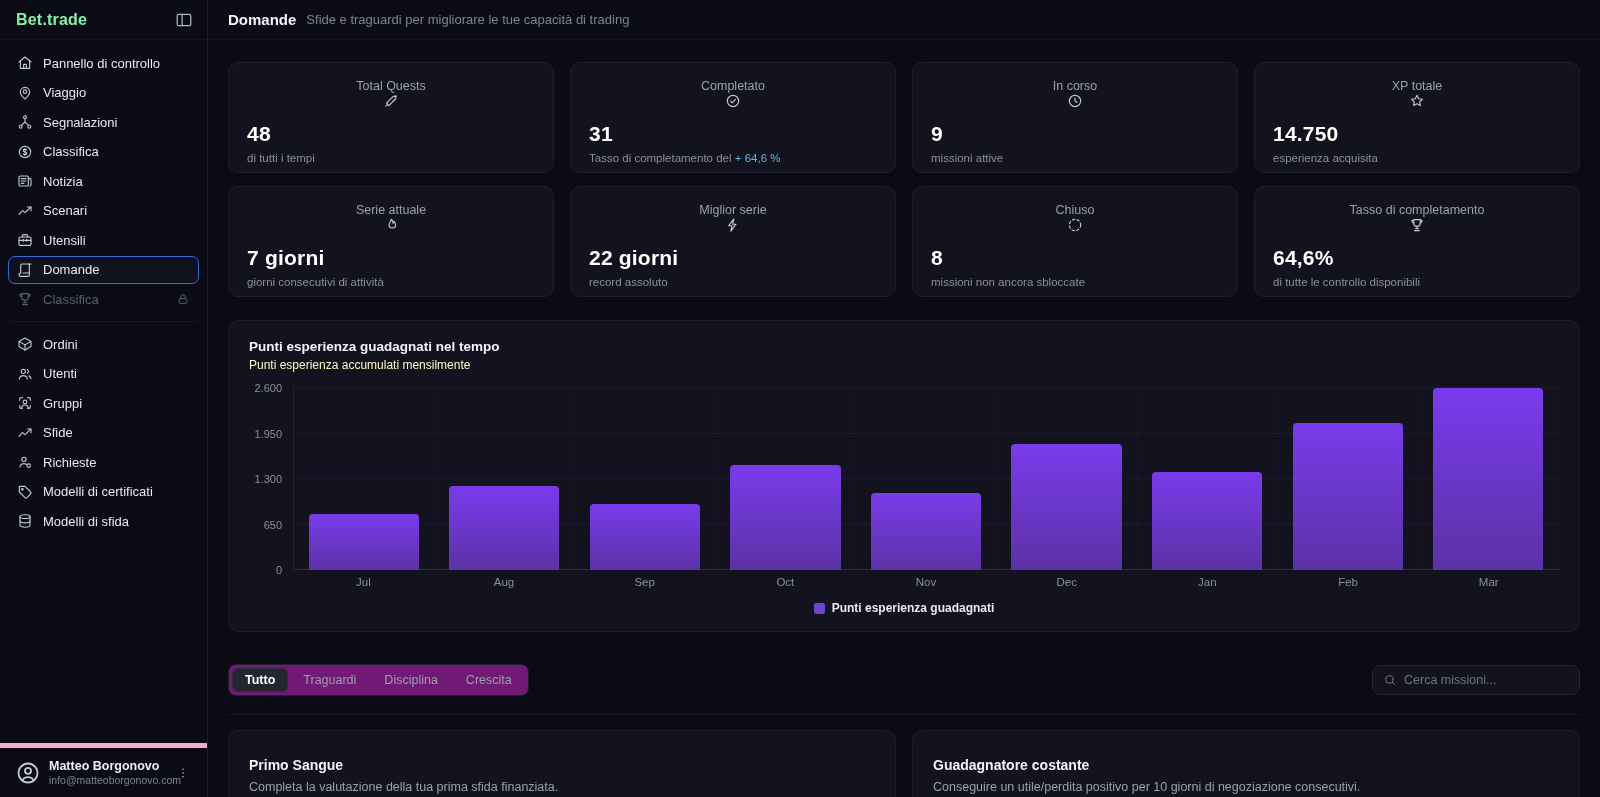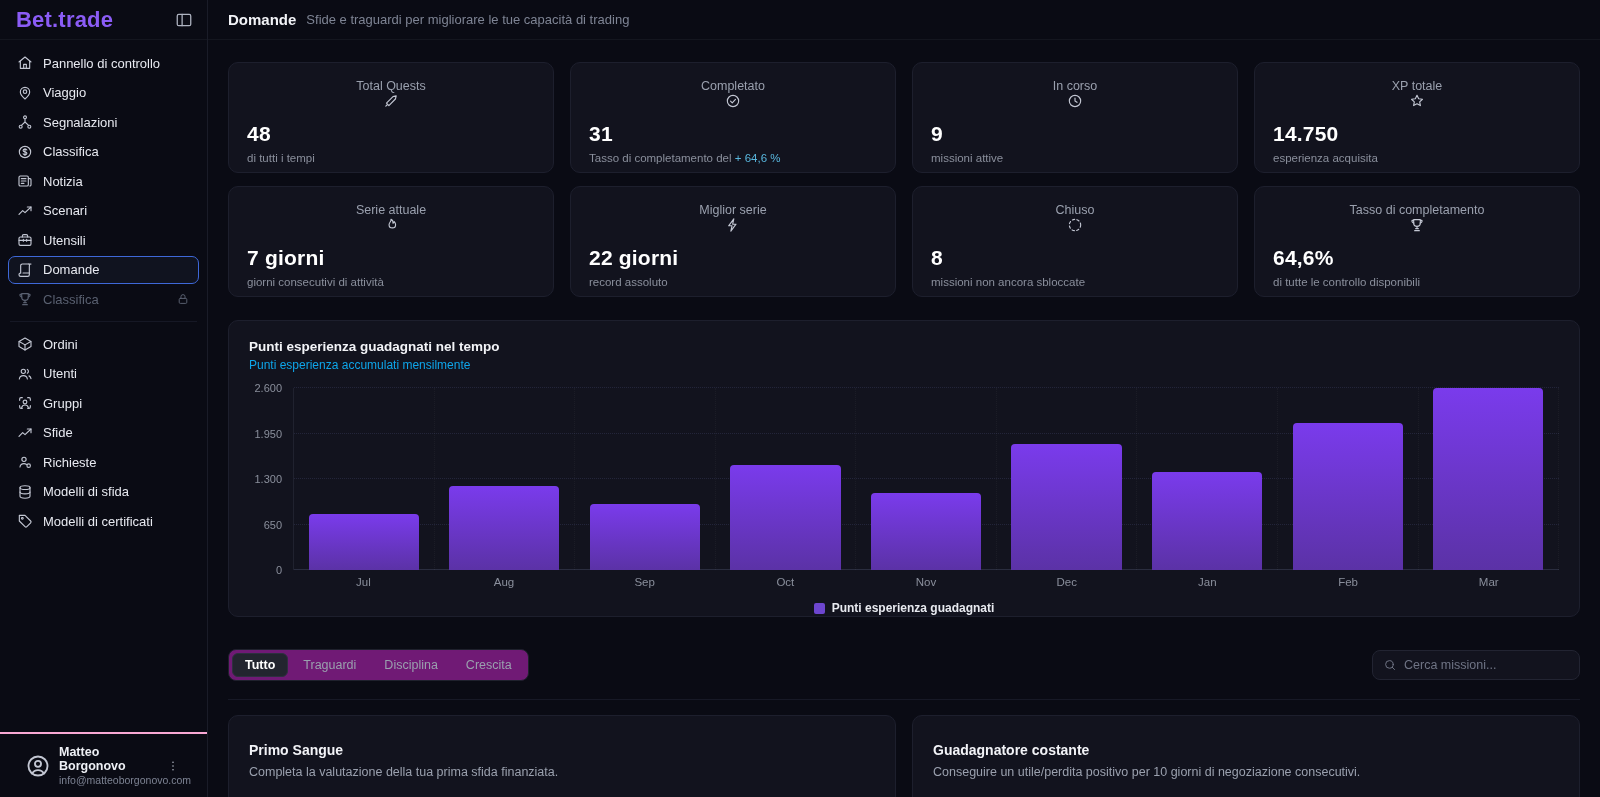--- a/index.html
+++ b/index.html
@@ -7,32 +7,32 @@
   body {
     font-family:"Liberation Sans", sans-serif;
     background:#0a0b14; color:#e9ebf1;
     -webkit-font-smoothing:antialiased;
   }
   .app { display:flex; height:100%; }
 
   
   .sidebar { width:208px; flex:none; display:flex; flex-direction:column; background:#0a0b14; border-right:1px solid #1a1c28; }
   .sb-header { height:40px; flex:none; display:flex; align-items:center; justify-content:space-between; padding:0 12px 0 16px; border-bottom:1px solid #14161f; }
-  .logo { font-size:22px; font-weight:800; color:#8b5cf6; letter-spacing:.2px; }
+  .logo { font-size:16px; font-weight:800; color:#86efac; letter-spacing:.2px; }
   .icon-btn { background:none; border:none; color:#aeb3c0; cursor:pointer; width:22px; height:22px; padding:2px; }
   .sb-nav { flex:1; padding:9px 8px; overflow:hidden; }
   .nav-item { display:flex; align-items:center; gap:10px; height:28px; padding:0 8px; border-radius:7px; border:1px solid transparent; font-size:13px; color:#e7e9f0; margin-bottom:1.5px; cursor:pointer; }
   .nav-item .ic { width:16px; height:16px; color:#c3c7d3; flex:none; }
   .nav-item span.lbl { white-space:nowrap; }
   .nav-item.active { border-color:#3e68d8; background:#10131f; }
   .nav-item.locked { color:#596070; }
   .nav-item.locked .ic { color:#596070; }
   .nav-item .lock { margin-left:auto; width:14px; height:14px; }
   .nav-divider { height:1px; background:#161825; margin:8px 2px; }
-  .sb-footer { border-top:2px solid #f9a8d4; padding:11px 25px; display:flex; align-items:center; gap:8px; cursor:pointer; }
+  .sb-footer { border-top:5px solid #f9a8d4; padding:11px 15px; display:flex; align-items:center; gap:8px; cursor:pointer; }
   .avatar { width:26px; height:26px; color:#c3c7d3; flex:none; }
   .u-meta { flex:1; min-width:0; }
   .u-name { font-size:12.5px; font-weight:700; color:#eef0f5; }
   .u-email { font-size:10.5px; color:#7d8393; margin-top:1px; }
 
   .ic svg, .icon-btn svg, .avatar svg { width:100%; height:100%; display:block; }
 
   
   main { flex:1; display:flex; flex-direction:column; min-width:0; }
   .topbar { height:40px; flex:none; display:flex; align-items:center; gap:10px; padding:0 20px; border-bottom:1px solid #14161f; }
@@ -44,23 +44,23 @@
   .stats-grid { display:grid; grid-template-columns:repeat(4,1fr); gap:13px 16px; }
   .stat-card { background:#12131e; border:1px solid #1d1f2d; border-radius:10px; padding:16px 18px; height:111px; }
   .stat-top { display:flex; align-items:center; justify-content:space-between;flex-direction:column; }
   .stat-label { font-size:12.5px; color:#9aa0ae; }
   .stat-top .ic { width:16px; height:16px; color:#c3c7d3; }
   .stat-value { font-size:21px; font-weight:700; color:#ffffff; margin-top:13px; letter-spacing:.2px; }
   .stat-caption { font-size:11.5px; color:#8a8f9c; margin-top:6px; }
   .stat-caption .accent { color:#58b6dd; }
 
   
-  .chart-card { margin-top:23px; background:#12131e; border:1px solid #1d1f2d; border-radius:10px; padding:18px 20px 1px; }
+  .chart-card { margin-top:23px; background:#12131e; border:1px solid #1d1f2d; border-radius:10px; padding:18px 20px 16px; }
   .chart-card h2 { font-size:13.5px; font-weight:700; color:#f2f3f7; }
-  .chart-sub { font-size:12px; color:#0ea5e9; margin:4px 0 16px; }
+  .chart-sub { font-size:12px; color:#fef9c3; margin:4px 0 16px; }
   .chart { display:flex; }
   .y-axis { width:38px; flex:none; position:relative; height:182px; margin-right:6px; }
   .y-tick { position:absolute; right:5px; transform:translateY(50%); font-size:11px; color:#8a8f9c; }
   .plot-wrap { flex:1; min-width:0; }
   .plot { position:relative; height:182px; border-left:1px solid #20222f; }
   .gridline { position:absolute; left:0; right:0; border-top:1px dotted #23253a; }
   .gridline.base { border-top:1px solid #2a2d3f; }
   .bars { position:absolute; inset:0; display:flex; align-items:flex-end; }
   .slot { flex:1; height:100%; display:flex; justify-content:center; align-items:flex-end; border-right:1px dotted rgba(255,255,255,0.04); }
   .bar { width:79%; border-radius:4px 4px 0 0; }
@@ -242,35 +242,35 @@
               <circle cx="10.5" cy="8" r="3.2"></circle>
               <path d="M4.5 19.5c.4-3.2 2.8-5 6-5 1.5 0 2.8.4 3.9 1.1"></path>
               <circle cx="17.5" cy="17.5" r="2.6"></circle>
             </svg>
           </span>
           <span class="lbl">Richieste</span>
         </div>
         <div class="nav-item">
           <span class="ic">
             <svg viewBox="0 0 24 24" fill="none" stroke="currentColor" stroke-width="1.7" stroke-linecap="round" stroke-linejoin="round">
+              <path d="M3.5 3.5H12l8.5 8.5a2 2 0 0 1 0 2.8l-5.7 5.7a2 2 0 0 1-2.8 0L3.5 12Z"></path>
+              <circle cx="8" cy="8" r="1.3"></circle>
+            </svg>
+          </span>
+          <span class="lbl">Modelli di certificati</span>
+        </div>
+        <div class="nav-item">
+          <span class="ic">
+            <svg viewBox="0 0 24 24" fill="none" stroke="currentColor" stroke-width="1.7" stroke-linecap="round" stroke-linejoin="round">
               <ellipse cx="12" cy="5.5" rx="7.5" ry="2.8"></ellipse>
               <path d="M4.5 5.5v13c0 1.5 3.4 2.8 7.5 2.8s7.5-1.3 7.5-2.8v-13"></path>
               <path d="M4.5 12c0 1.5 3.4 2.8 7.5 2.8s7.5-1.3 7.5-2.8"></path>
             </svg>
           </span>
           <span class="lbl">Modelli di sfida</span>
-        </div>
-        <div class="nav-item">
-          <span class="ic">
-            <svg viewBox="0 0 24 24" fill="none" stroke="currentColor" stroke-width="1.7" stroke-linecap="round" stroke-linejoin="round">
-              <path d="M3.5 3.5H12l8.5 8.5a2 2 0 0 1 0 2.8l-5.7 5.7a2 2 0 0 1-2.8 0L3.5 12Z"></path>
-              <circle cx="8" cy="8" r="1.3"></circle>
-            </svg>
-          </span>
-          <span class="lbl">Modelli di certificati</span>
         </div>
       </nav>
     <div class="sb-footer">
       <span class="avatar" id="avatarIcon">
           <svg viewBox="0 0 24 24" fill="none" stroke="currentColor" stroke-width="1.7" stroke-linecap="round" stroke-linejoin="round">
             <circle cx="12" cy="12" r="8.8"></circle>
             <circle cx="12" cy="10" r="2.8"></circle>
             <path d="M6.5 19a6.3 6.3 0 0 1 11 0"></path>
           </svg>
         </span>

